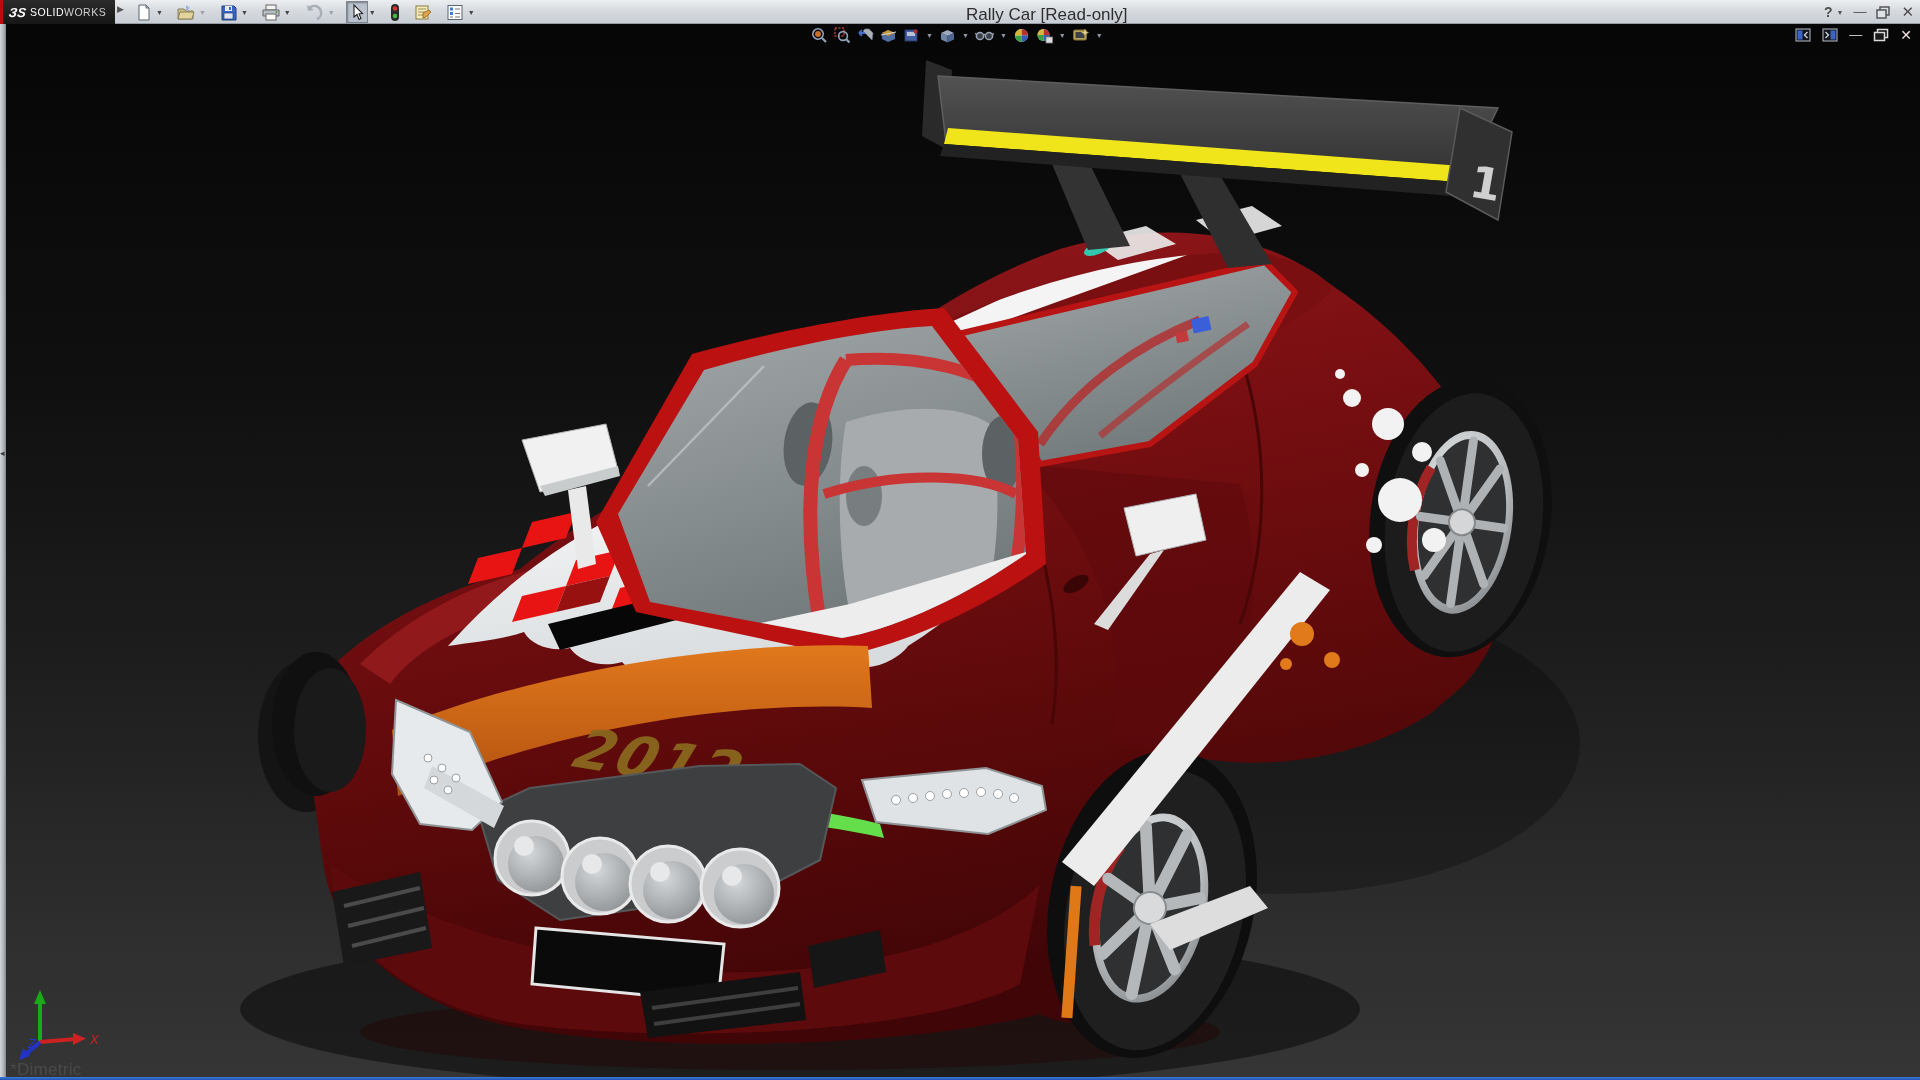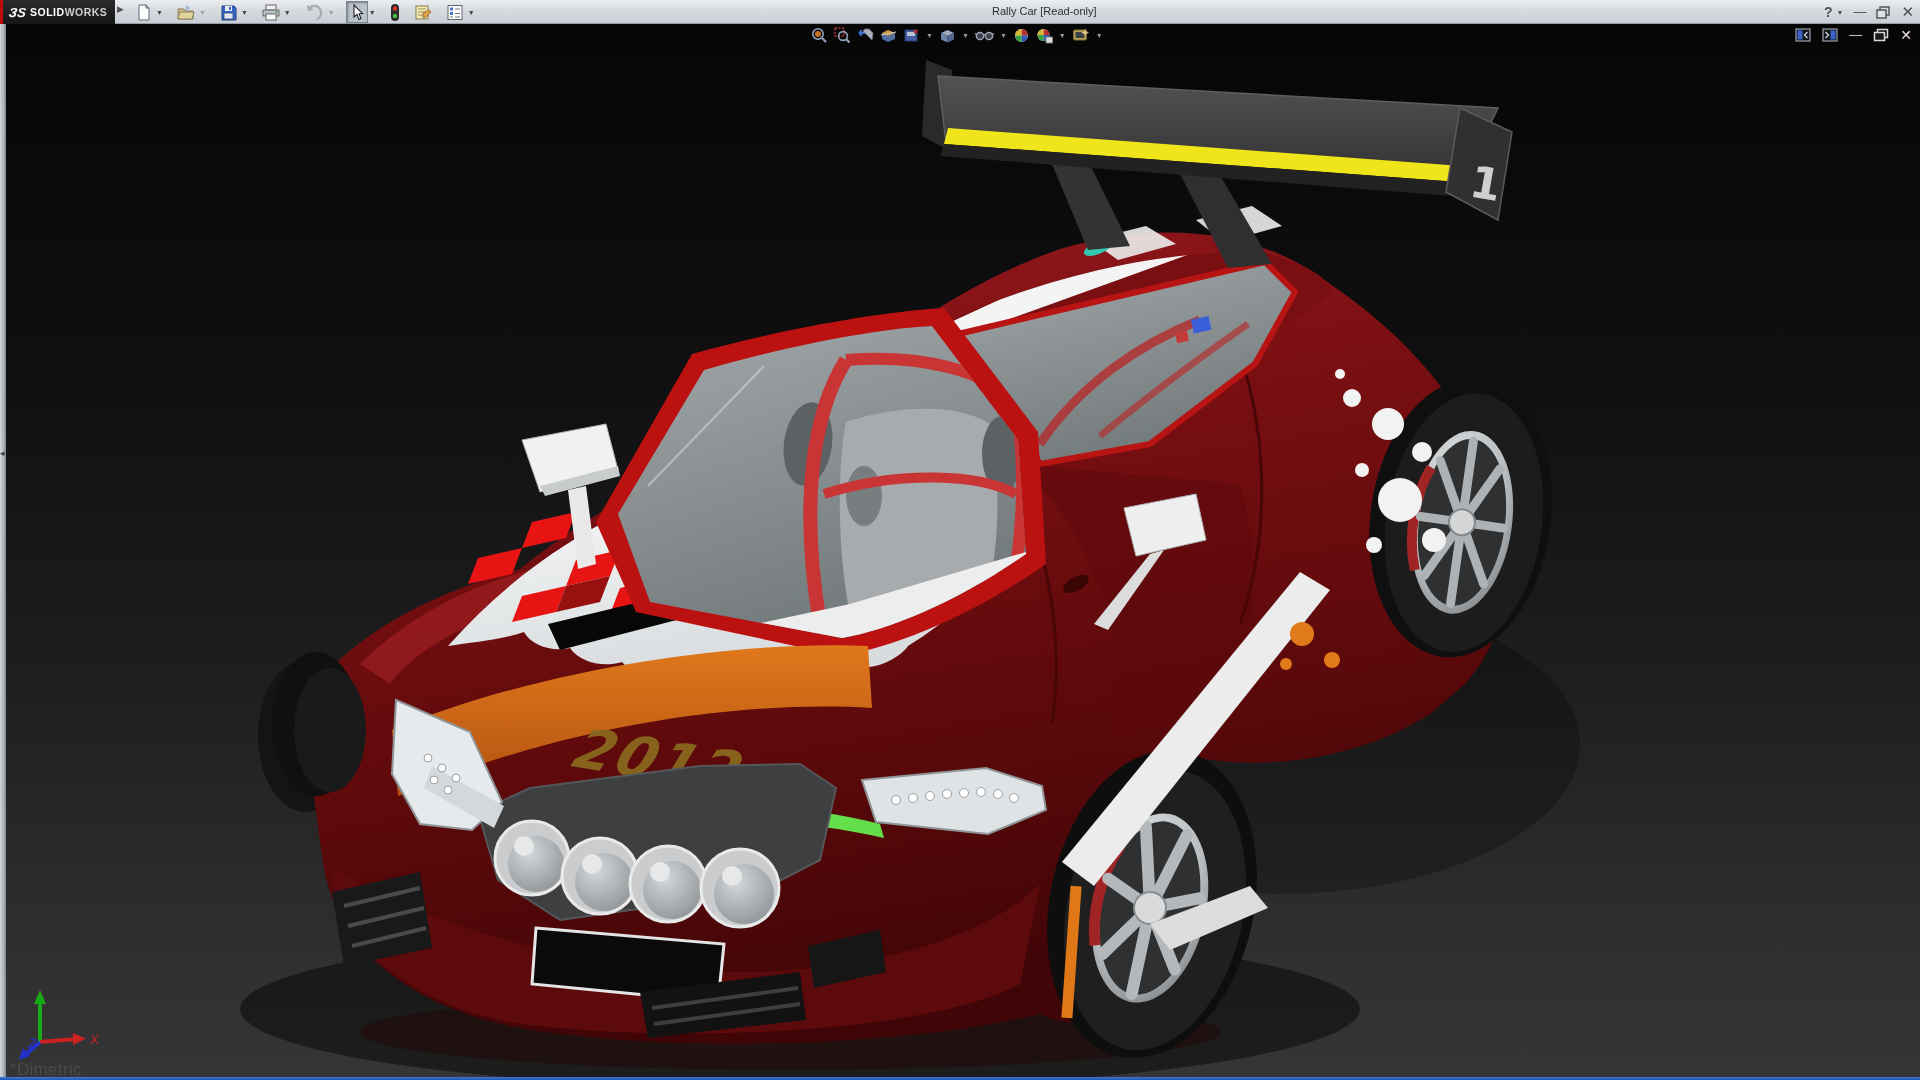--- a/index.html
+++ b/index.html
@@ -8,33 +8,33 @@
 
   
   .titlebar { position:relative; width:1920px; height:24px;
     background:linear-gradient(180deg,#eceef1 0%,#d7dbe0 45%,#c9ced5 100%);
     border-bottom:1px solid #979da6; }
   .red-edge { position:absolute; left:0; top:0; width:3px; height:24px; background:#c00a0a; }
   .logo-block { position:absolute; left:3px; top:0; width:112px; height:24px;
     background:linear-gradient(180deg,#2b2b2b,#161616); display:flex; align-items:center;
     padding-left:6px; color:#fff; }
   .logo-mark { font-style:italic; font-weight:bold; font-size:13px; margin-right:4px; transform:skewX(-8deg); }
-  .logo-bold { font-weight:bold; font-size:10.5px; letter-spacing:.5px; }
-  .logo-light { font-weight:bold; font-size:10.5px; color:#cfcfcf; letter-spacing:.5px; }
+  .logo-bold { font-weight:normal; font-size:10.5px; letter-spacing:.5px; }
+  .logo-light { font-weight:normal; font-size:10.5px; color:#cfcfcf; letter-spacing:.5px; }
   .tb-expander { position:absolute; left:117px; top:4px; font-size:9px; color:#555; cursor:pointer; }
 
   .std-toolbar { position:absolute; left:132px; top:0; height:24px; display:flex; align-items:center; }
   .tb-btn { height:22px; display:flex; align-items:center; padding:0 2px; border:1px solid transparent; cursor:pointer; }
   .tb-btn svg { display:block; }
   .tb-btn.pressed { background:#b9c2cd; border:1px solid #7d8591; box-shadow:inset 1px 1px 2px rgba(0,0,0,.35); }
   .tb-caret { font-size:7px; color:#444; padding:0 3px 0 1px; cursor:pointer; }
   .tb-caret.dis { color:#9aa1aa; }
   .tb-gap { width:8px; }
 
-  .title-text { position:absolute; left:992px; top:5px; font-size:11px; color:#2e2e2e; }
+  .title-text { position:absolute; left:966px; top:5px; font-size:17px; color:#2e2e2e; }
 
   .win-controls { position:absolute; right:6px; top:0; height:24px; display:flex; align-items:center; gap:10px; }
   .wc { color:#4d4d4d; font-size:13px; line-height:24px; cursor:pointer; }
   .wc.help { font-weight:bold; font-size:14px; }
   .wc-caret { font-size:7px; color:#555; margin-left:-6px; cursor:pointer; }
 
   
   .viewport { position:relative; width:1920px; height:1053px;
     background:linear-gradient(180deg,#060606 0%,#101010 35%,#1e1e1e 62%,#2f2f2f 88%,#353535 100%);
     overflow:hidden; }

